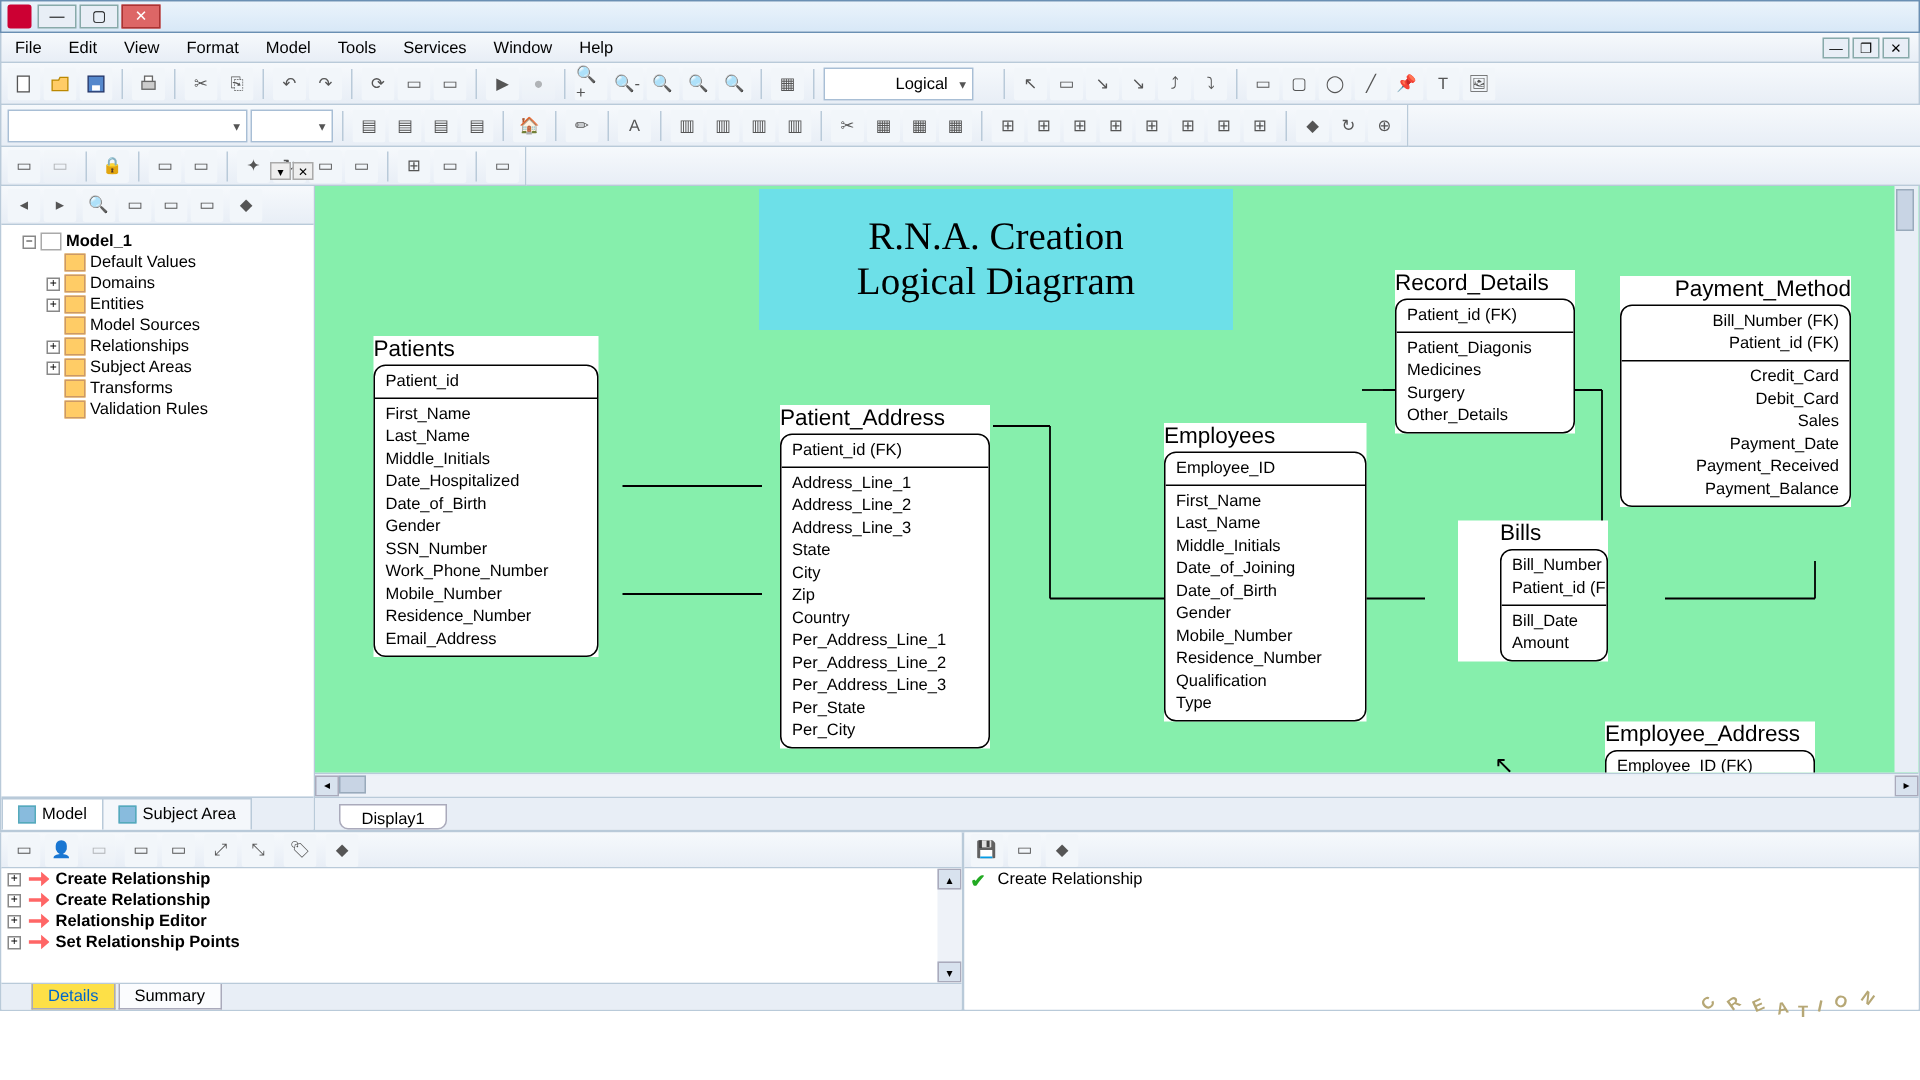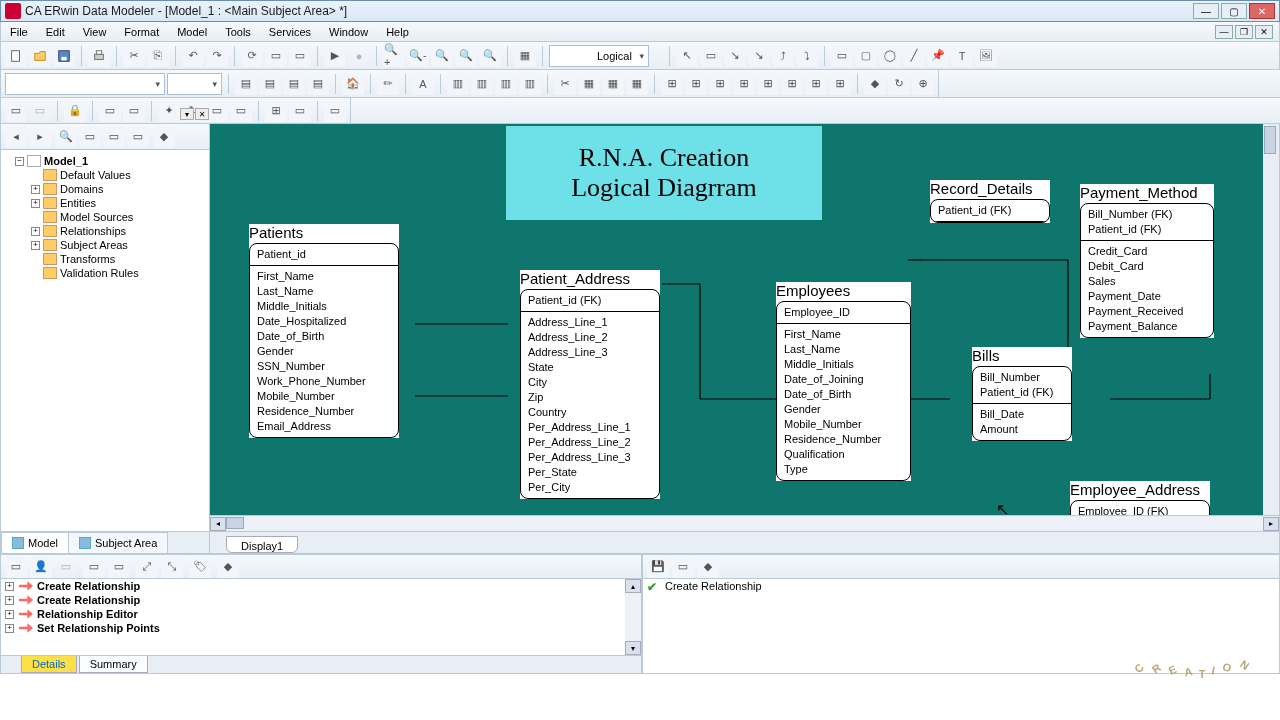--- a/index.html
+++ b/index.html
@@ -49,21 +49,21 @@
   .ticon { width:14px; height:12px; background:#fc6; border:1px solid #c96; }
   .ticon.folder { background:#fc6; }
   .ticon.page { background:#fff; border-color:#aaa; }
   .side-tabs { height:22px; display:flex; background:#e8eef6; border-top:1px solid #b9cad9; }
   .side-tab { padding:3px 10px; border:1px solid #b9cad9; border-bottom:none; margin-right:-1px; background:#f4f7fb; display:flex; gap:4px; align-items:center; cursor:default; }
   .side-tab.active { background:#fff; }
   .tabicon { width:12px;height:12px;background:#8bd;border:1px solid #5ab; }
 
   
   .canvas-wrap { flex:1; border:1px solid #b9cad9; border-left:none; border-top:none; display:flex; flex-direction:column; }
-  .canvas { flex:1; background:#0f766e; position:relative; overflow:hidden; }
+  .canvas { flex:1; background:#86efac; position:relative; overflow:hidden; }
   .diag-title { position:absolute; left:296px; top:2px; width:316px; height:94px; background:#6de0e8; display:flex; align-items:center; justify-content:center; text-align:center; font-size:26px; font-family:Georgia, serif; }
   .entity { position:absolute; background:#fff; }
   .ent-name { font-size:15px; padding-bottom:2px; }
   .ent-box { border:1.5px solid #000; border-radius:8px; overflow:hidden; }
   .ent-pk { padding:3px 7px; border-bottom:1.5px solid #000; }
   .ent-attrs { padding:3px 7px; }
   .ent-attrs div, .ent-pk div { white-space:nowrap; line-height:15px; }
   svg.rel { position:absolute; top:0; left:0; width:100%; height:100%; pointer-events:none; }
   svg.rel line { stroke:#000; stroke-width:1.2; }
 
@@ -101,21 +101,20 @@
   .ftab { padding:2px 10px; border:1px solid #aab; border-top:none; background:#fbfcfe; font-size:11px; }
   .ftab.active { background:#fde047; color:#06c; }
 
   .cursor { position:absolute; pointer-events:none; font-size:16px; color:#000; }
 </style>
 </head>
 <body>
 
 <div class="titlebar">
   <div class="app-icon"></div>
-  <span class="title-txt">CA ERwin Data Modeler - [Model_1 : &lt;Main Subject Area&gt; *]</span>
   <div class="winbtns">
     <div class="winbtn">—</div>
     <div class="winbtn">▢</div>
     <div class="winbtn close">✕</div>
   </div>
 </div>
 
 <div class="menubar">
   <span>File</span>
   <span>Edit</span>
@@ -426,36 +425,42 @@
               <div>Type</div>
             </div>
     </div>
         </div>
         <div class="entity" style="left: 720px; top: 56px; width: 120px;">
           <div class="ent-name">Record_Details</div>
     <div class="ent-box">
       <div class="ent-pk">
               <div>Patient_id (FK)</div>
             </div>
-    </div>
-        </div>
-        <div class="entity" style="left: 762px; top: 223px; width: 100px;">
+      <div class="ent-attrs">
+              <div>Patient_Diagonis</div>
+              <div>Medicines</div>
+              <div>Surgery</div>
+              <div>Other_Details</div>
+            </div>
+    </div>
+        </div>
+        <div class="entity" style="left: 762px; top: 223px; width: 100px; padding-left: 28px;">
           <div class="ent-name">Bills</div>
     <div class="ent-box">
       <div class="ent-pk">
               <div>Bill_Number</div>
               <div>Patient_id (FK)</div>
             </div>
       <div class="ent-attrs">
               <div>Bill_Date</div>
               <div>Amount</div>
             </div>
     </div>
         </div>
-        <div class="entity" style="left: 870px; top: 60px; width: 134px;">
+        <div class="entity" style="left: 870px; top: 60px; width: 154px; text-align: right;">
           <div class="ent-name">Payment_Method</div>
     <div class="ent-box">
       <div class="ent-pk">
               <div>Bill_Number (FK)</div>
               <div>Patient_id (FK)</div>
             </div>
       <div class="ent-attrs">
               <div>Credit_Card</div>
               <div>Debit_Card</div>
               <div>Sales</div>

